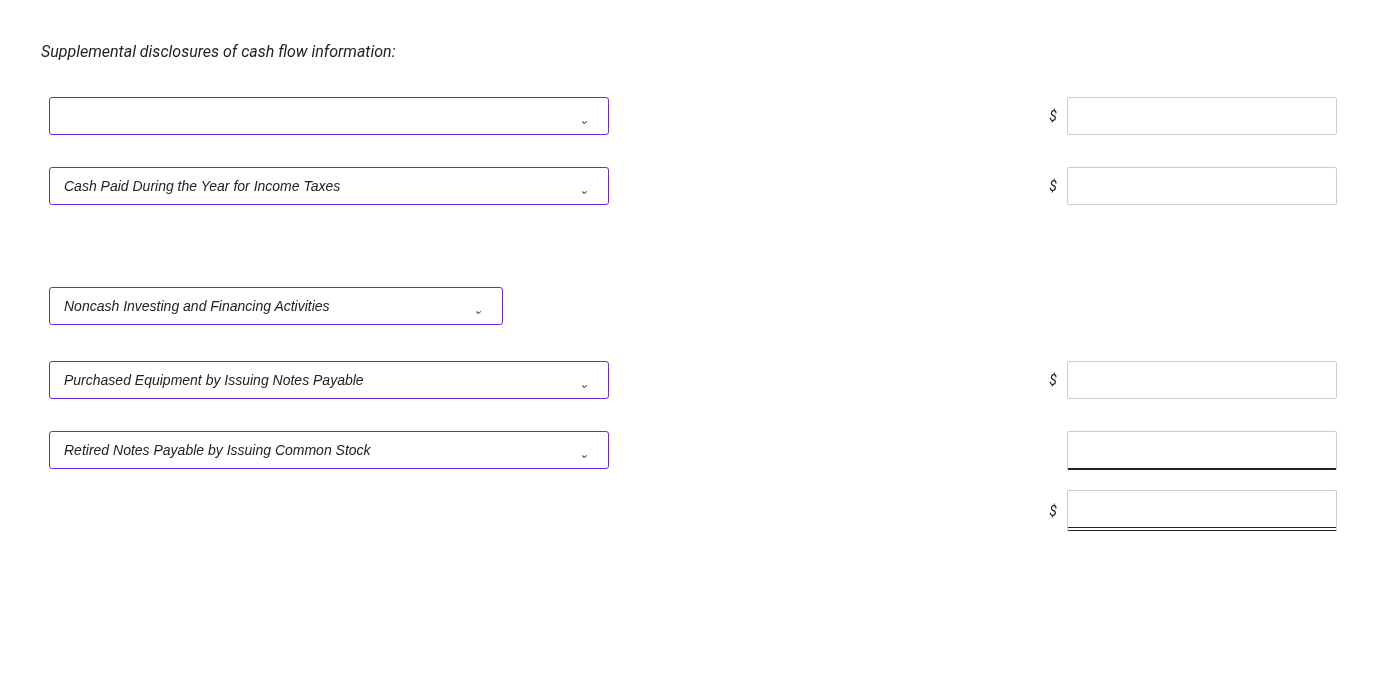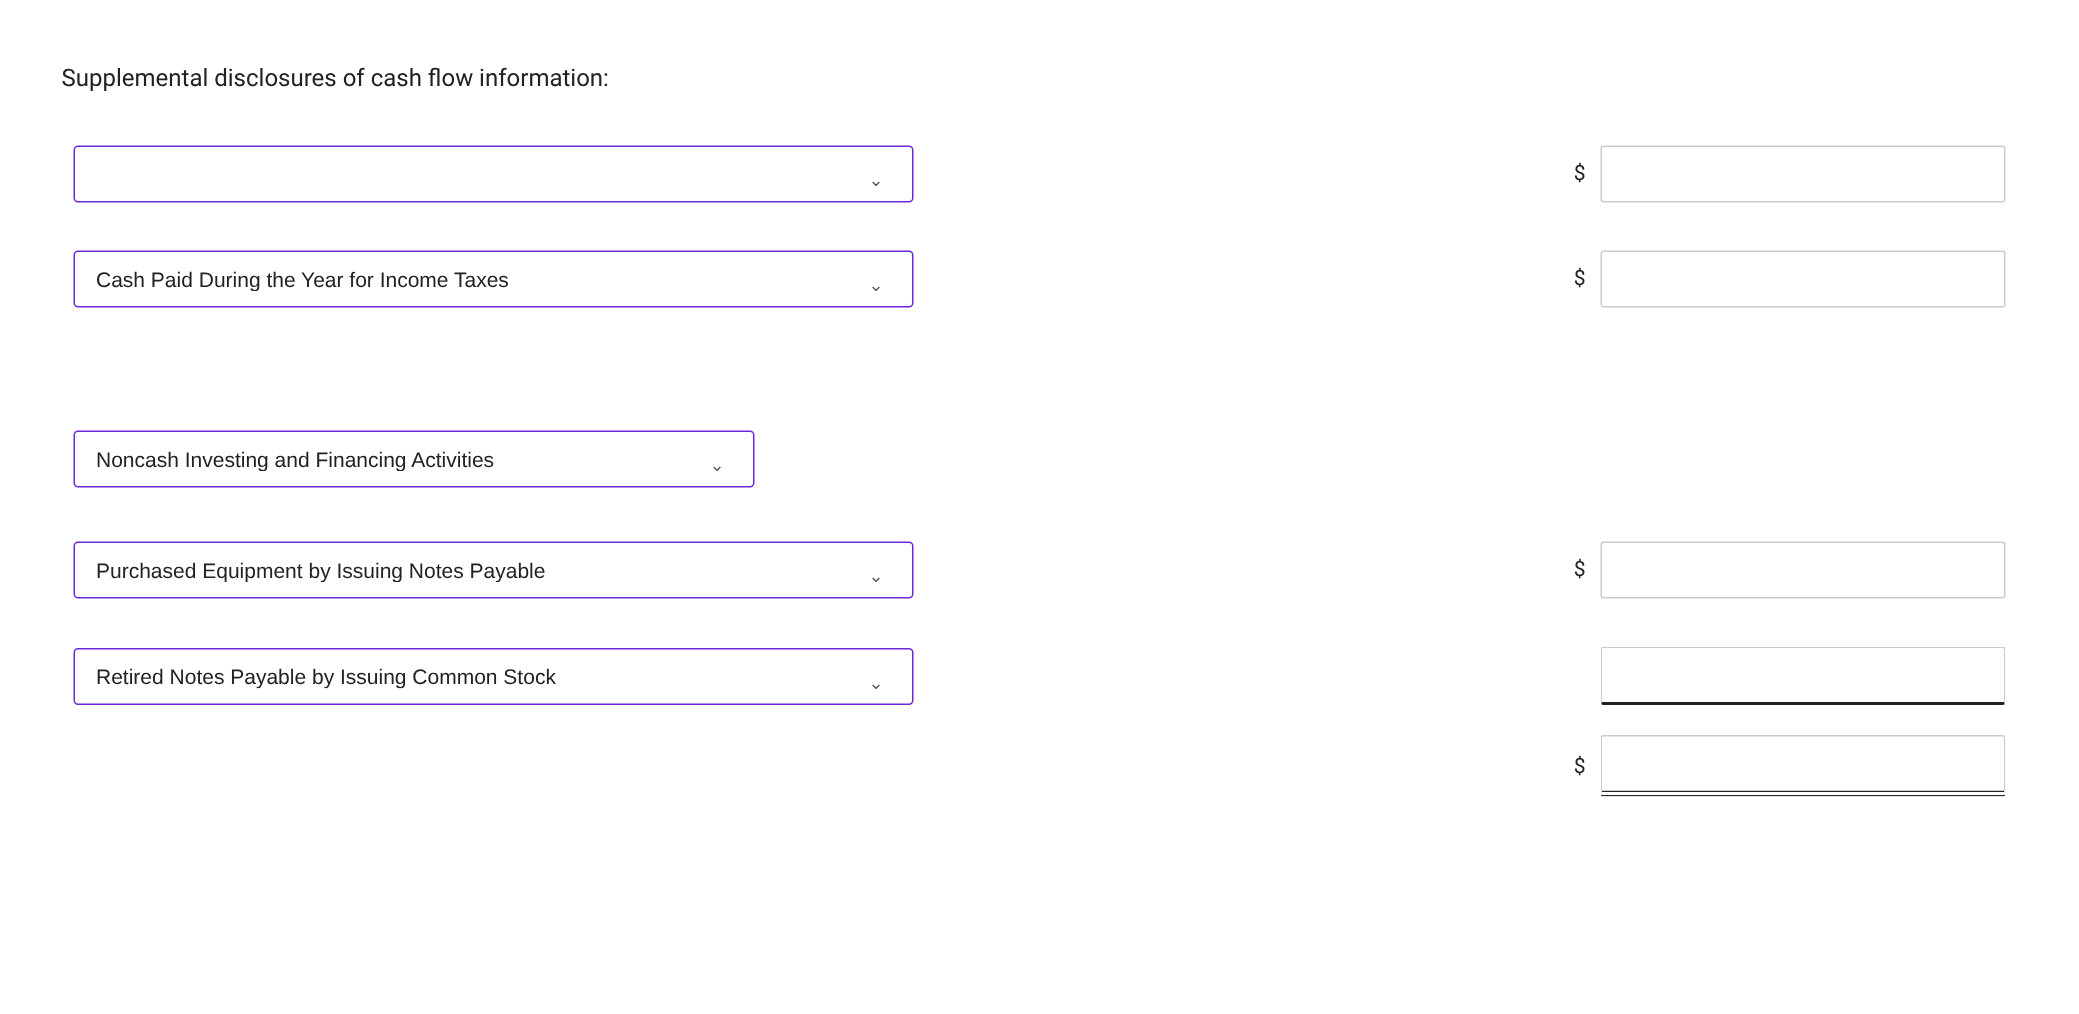--- a/index.html
+++ b/index.html
@@ -1,18 +1,19 @@
 <!DOCTYPE html>
 <html><head>
   <meta charset="utf-8">
   <style>
     * {
       box-sizing: border-box;
       margin: 4px;
       padding: 0;
+      font-style: italic;
     }
 
     body {
       font-family: -apple-system, BlinkMacSystemFont, 'Segoe UI', Roboto, sans-serif;
       font-size: 14px;
       color: #222;
       background: #fff;
       padding: 30px 25px;
     }
 
@@ -90,21 +91,21 @@
       margin-bottom: 20px;
       margin-top: 10px;
     }
 
     .noncash-dropdown {
       width: 470px;
     }
 
     .retired-row {
       display: flex;
-      align-items: center;
+      align-items: flex-start;
       margin-bottom: 4px;
     }
 
     .final-total-row {
       display: flex;
       align-items: center;
       margin-top: 2px;
     }
   </style>
 </head>

